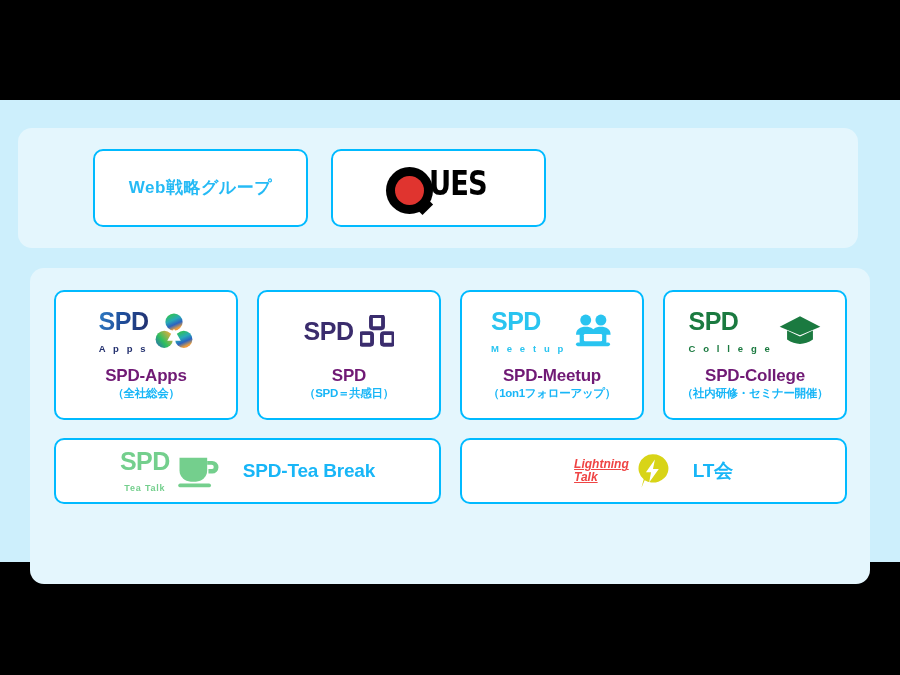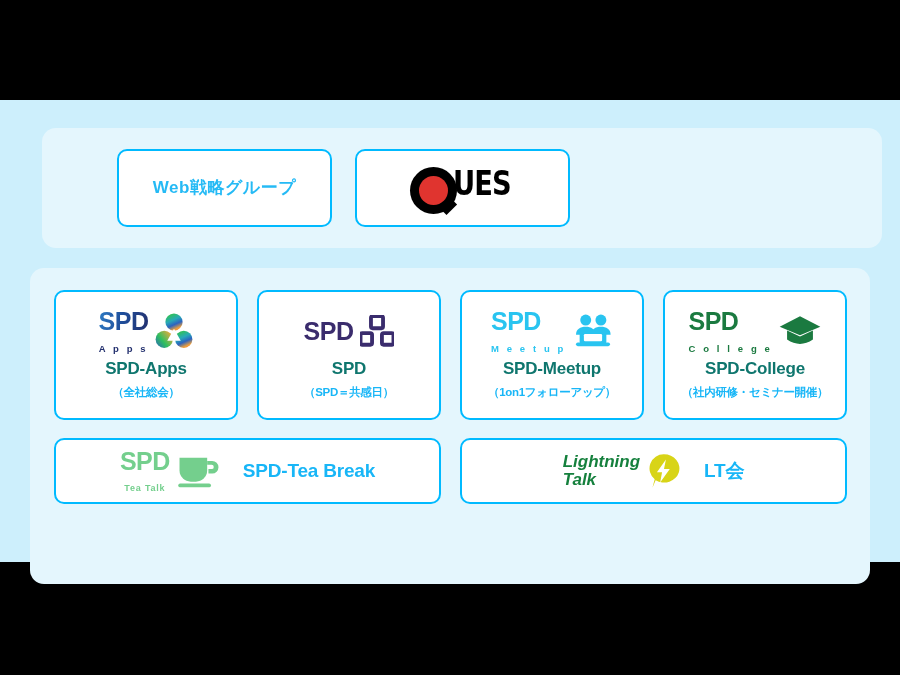--- a/index.html
+++ b/index.html
@@ -28,21 +28,21 @@
     width: 900px; height: 462px;
     background: #cdeffc;
   }
 
   .panel {
     position: absolute;
     background: #e4f6fd;
     border-radius: 14px;
   }
   .panel-top {
-    left: 42px; top: 28px;
+    left: 18px; top: 28px;
     width: 840px; height: 120px;
   }
   .panel-bottom {
     left: 30px; top: 168px;
     width: 840px; height: 316px;
   }
 
   
   .card {
     position: absolute;
@@ -138,28 +138,27 @@
   }
   .logo-sub {
     font-weight: 700;
     font-size: 9.5px;
     letter-spacing: 2.6px;
     margin-top: 10px;
     text-align: center;
   }
 
   .svc-title {
-    margin-top: 5px;
-    color: #0f766e;
+    margin-top: 12px;
+    color: #701a75;
     font-weight: 800;
     font-size: 17px;
     letter-spacing: -0.2px;
   }
   .svc-note {
-    margin-top: 6px;
     color: #18b6f7;
     font-weight: 700;
     font-size: 11.5px;
     letter-spacing: -0.3px;
   }
 
   
   .t-apps .logo-word {
     background: linear-gradient(100deg, #2e7bc4 0%, #1f4f9c 45%, #23306e 100%);
     -webkit-background-clip: text;
@@ -204,24 +203,25 @@
     letter-spacing: -0.2px;
     text-align: center;
   }
   .icon-cup { width: 44px; height: 34px; }
 
   
   .lt-logo { display: flex; align-items: center; gap: 6px; }
   .lt-words {
     display: flex; flex-direction: column;
     line-height: 1.05;
-    color: #15803d;
+    color: #ef4444;
     font-weight: 800;
-    font-size: 17px;
+    font-size: 12px;
     font-style: italic;
+    text-decoration: underline;
   }
   .lt-words .l2 { }
   .icon-bolt { width: 36px; height: 36px; }
 </style>
 </head>
 <body>
 
 <div id="screen">
 
   <div class="bar-top"></div>

